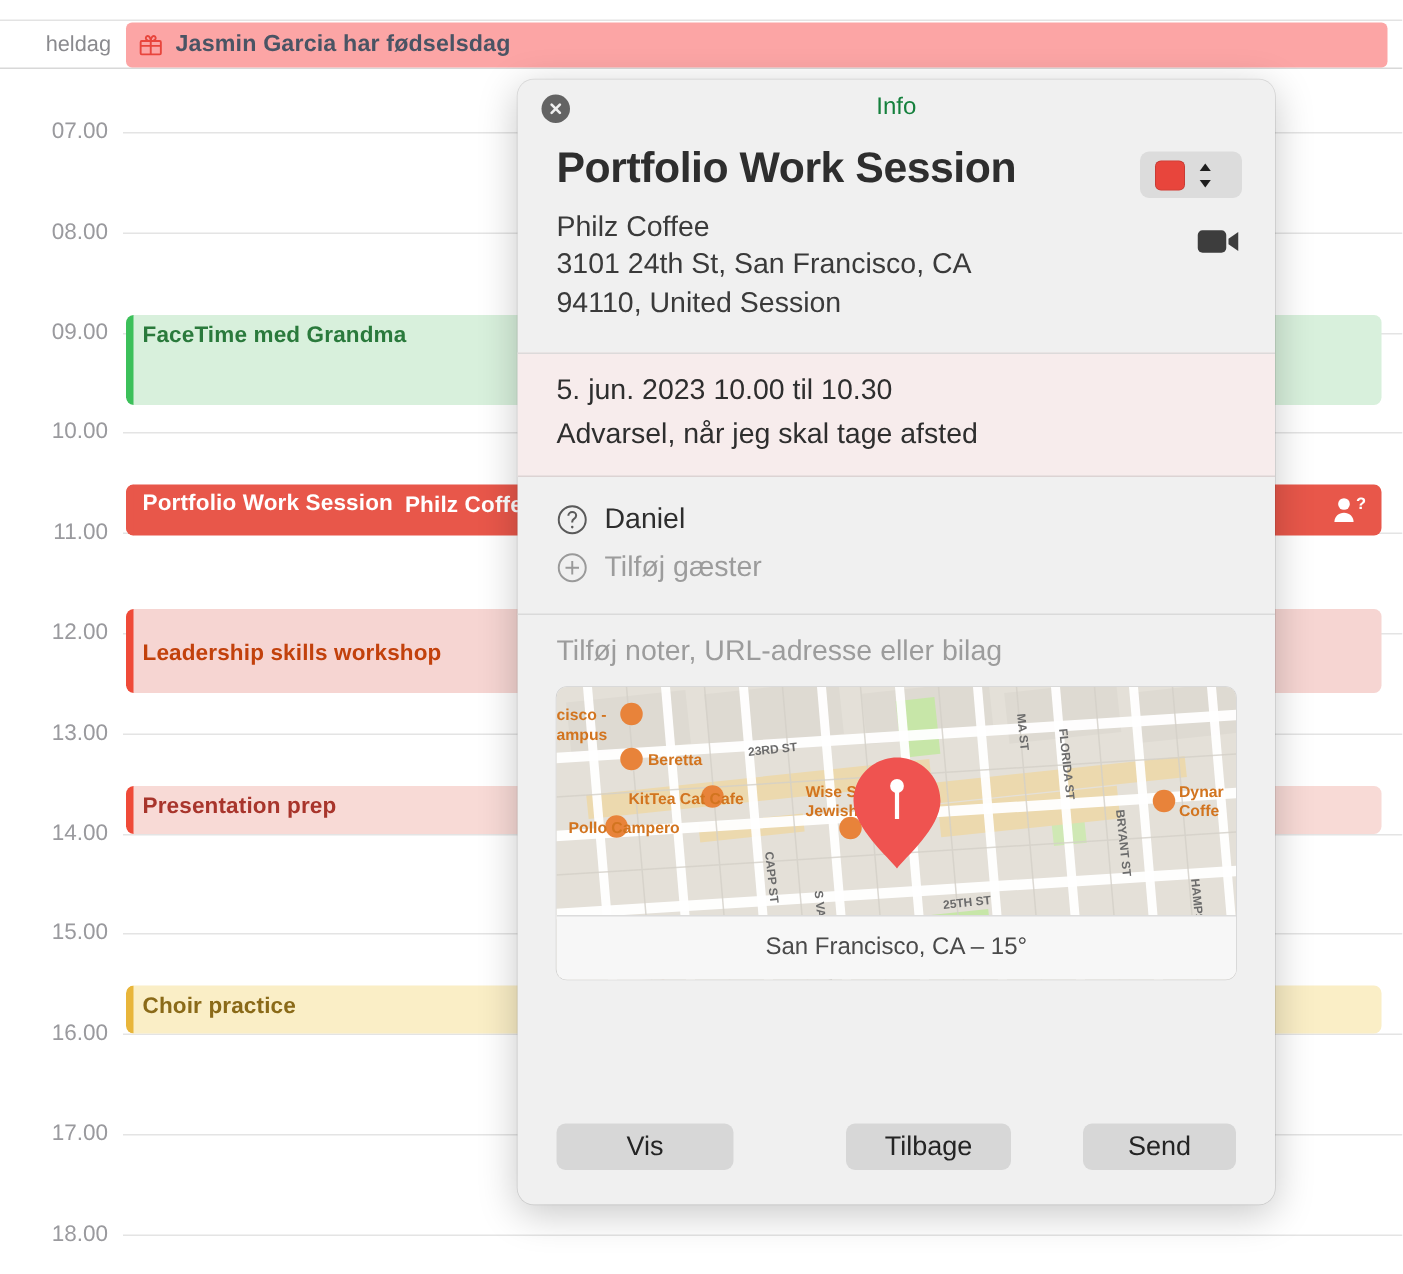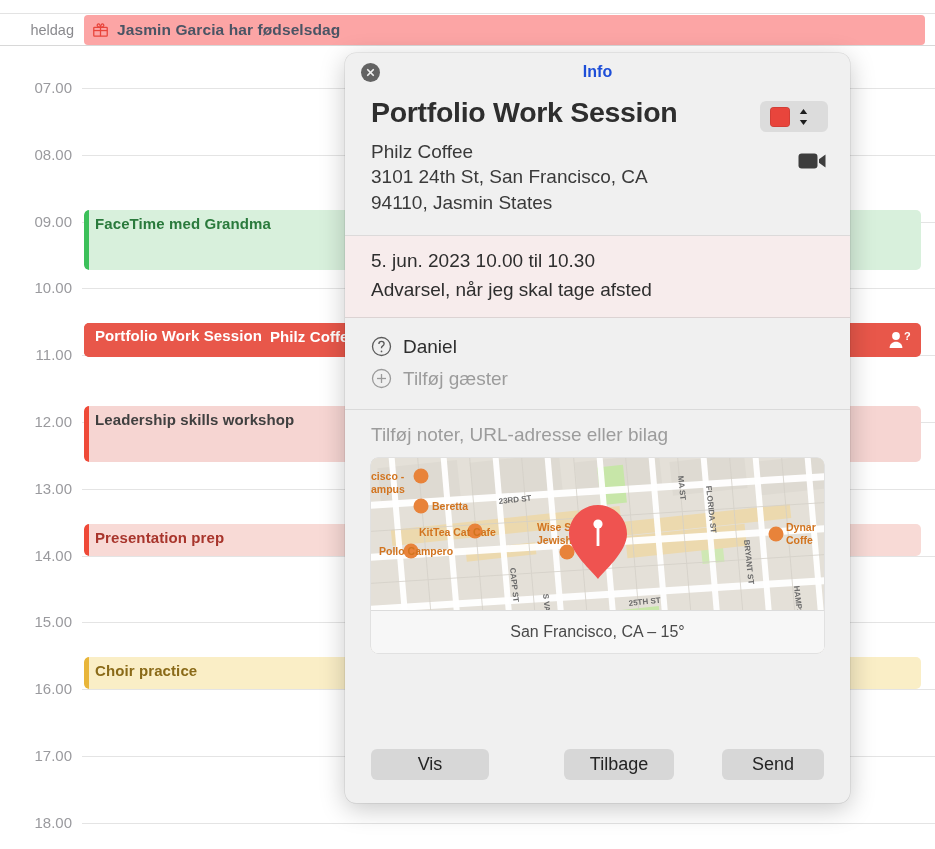--- a/index.html
+++ b/index.html
@@ -135,23 +135,22 @@
     overflow: hidden;
     box-sizing: border-box;
   }
   .pop-header {
     position: relative;
     height: 38px;
   }
   .pop-title {
     text-align: center;
     font-size: 16px;
-    color: #1d4ed8;
+    color: #15803d;
     line-height: 38px;
-    font-weight: bold;
   }
   .close-btn {
     position: absolute;
     left: 16px; top: 10px;
     width: 19px; height: 19px;
     border-radius: 50%;
     background: #636363;
     display: flex; align-items: center; justify-content: center;
     cursor: default;
   }
@@ -356,21 +355,21 @@
           <div class="etitle" style="color: rgb(255, 255, 255);">Portfolio Work Session</div>
           <div class="eloc" style="color: rgb(255, 255, 255);">Philz Coffee, 3101 24th St, San Francisco, CA 94110, United States, Daniel,...</div>
           <svg viewBox="0 0 22 18" class="guest-icon">
             <circle cx="7" cy="5" r="3.9" fill="#fff"></circle>
             <path d="M0.6 17c0-3.7 2.9-6.2 6.4-6.2s6.4 2.5 6.4 6.2z" fill="#fff"></path>
             <text x="15" y="8.6" font-family="Liberation Sans, sans-serif" font-size="11" font-weight="bold" fill="#fff">?</text>
           </svg>
         </div>
         <div class="event" style="top: 359px; height: 56px; background: rgb(246, 213, 210);">
           <div class="bar" style="background: rgb(239, 74, 56);"></div>
-          <div class="etitle" style="color: #404040;">Leadership skills workshop</div>
+          <div class="etitle" style="color: #c2410c; margin-top: 16px;">Leadership skills workshop</div>
         </div>
         <div class="event" style="top: 477px; height: 32px; background: rgb(248, 218, 214);">
           <div class="bar" style="background: rgb(239, 74, 56);"></div>
           <div class="etitle" style="color: rgb(168, 53, 44);">Presentation prep</div>
         </div>
         <div class="event" style="top: 610px; height: 32px; background: rgb(250, 238, 198);">
           <div class="bar" style="background: rgb(232, 181, 58);"></div>
           <div class="etitle" style="color: rgb(138, 106, 24);">Choir practice</div>
         </div>
       </div>
@@ -404,21 +403,21 @@
       <span>
         <svg class="video-icon" viewBox="0 0 28 20" fill="#3d3d3d">
           <rect x="0.5" y="2.5" width="19" height="15" rx="3.2"></rect>
           <path d="M21 8.2 L27.5 3.6 L27.5 16.4 L21 11.8 Z"></path>
         </svg>
       </span>
 
       <div class="ev-loc">
         <div>Philz Coffee</div>
         <div>3101 24th St, San Francisco, CA</div>
-        <div>94110, Jasmin States</div>
+        <div>94110, United Session</div>
       </div>
     </div>
 
     <div class="sec-date">
       <div class="date-line">5. jun. 2023  10.00 til 10.30</div>
       <div class="alert-line">Advarsel, når jeg skal tage afsted</div>
     </div>
 
     <div class="sec-guests">
       <div class="guest-row">

